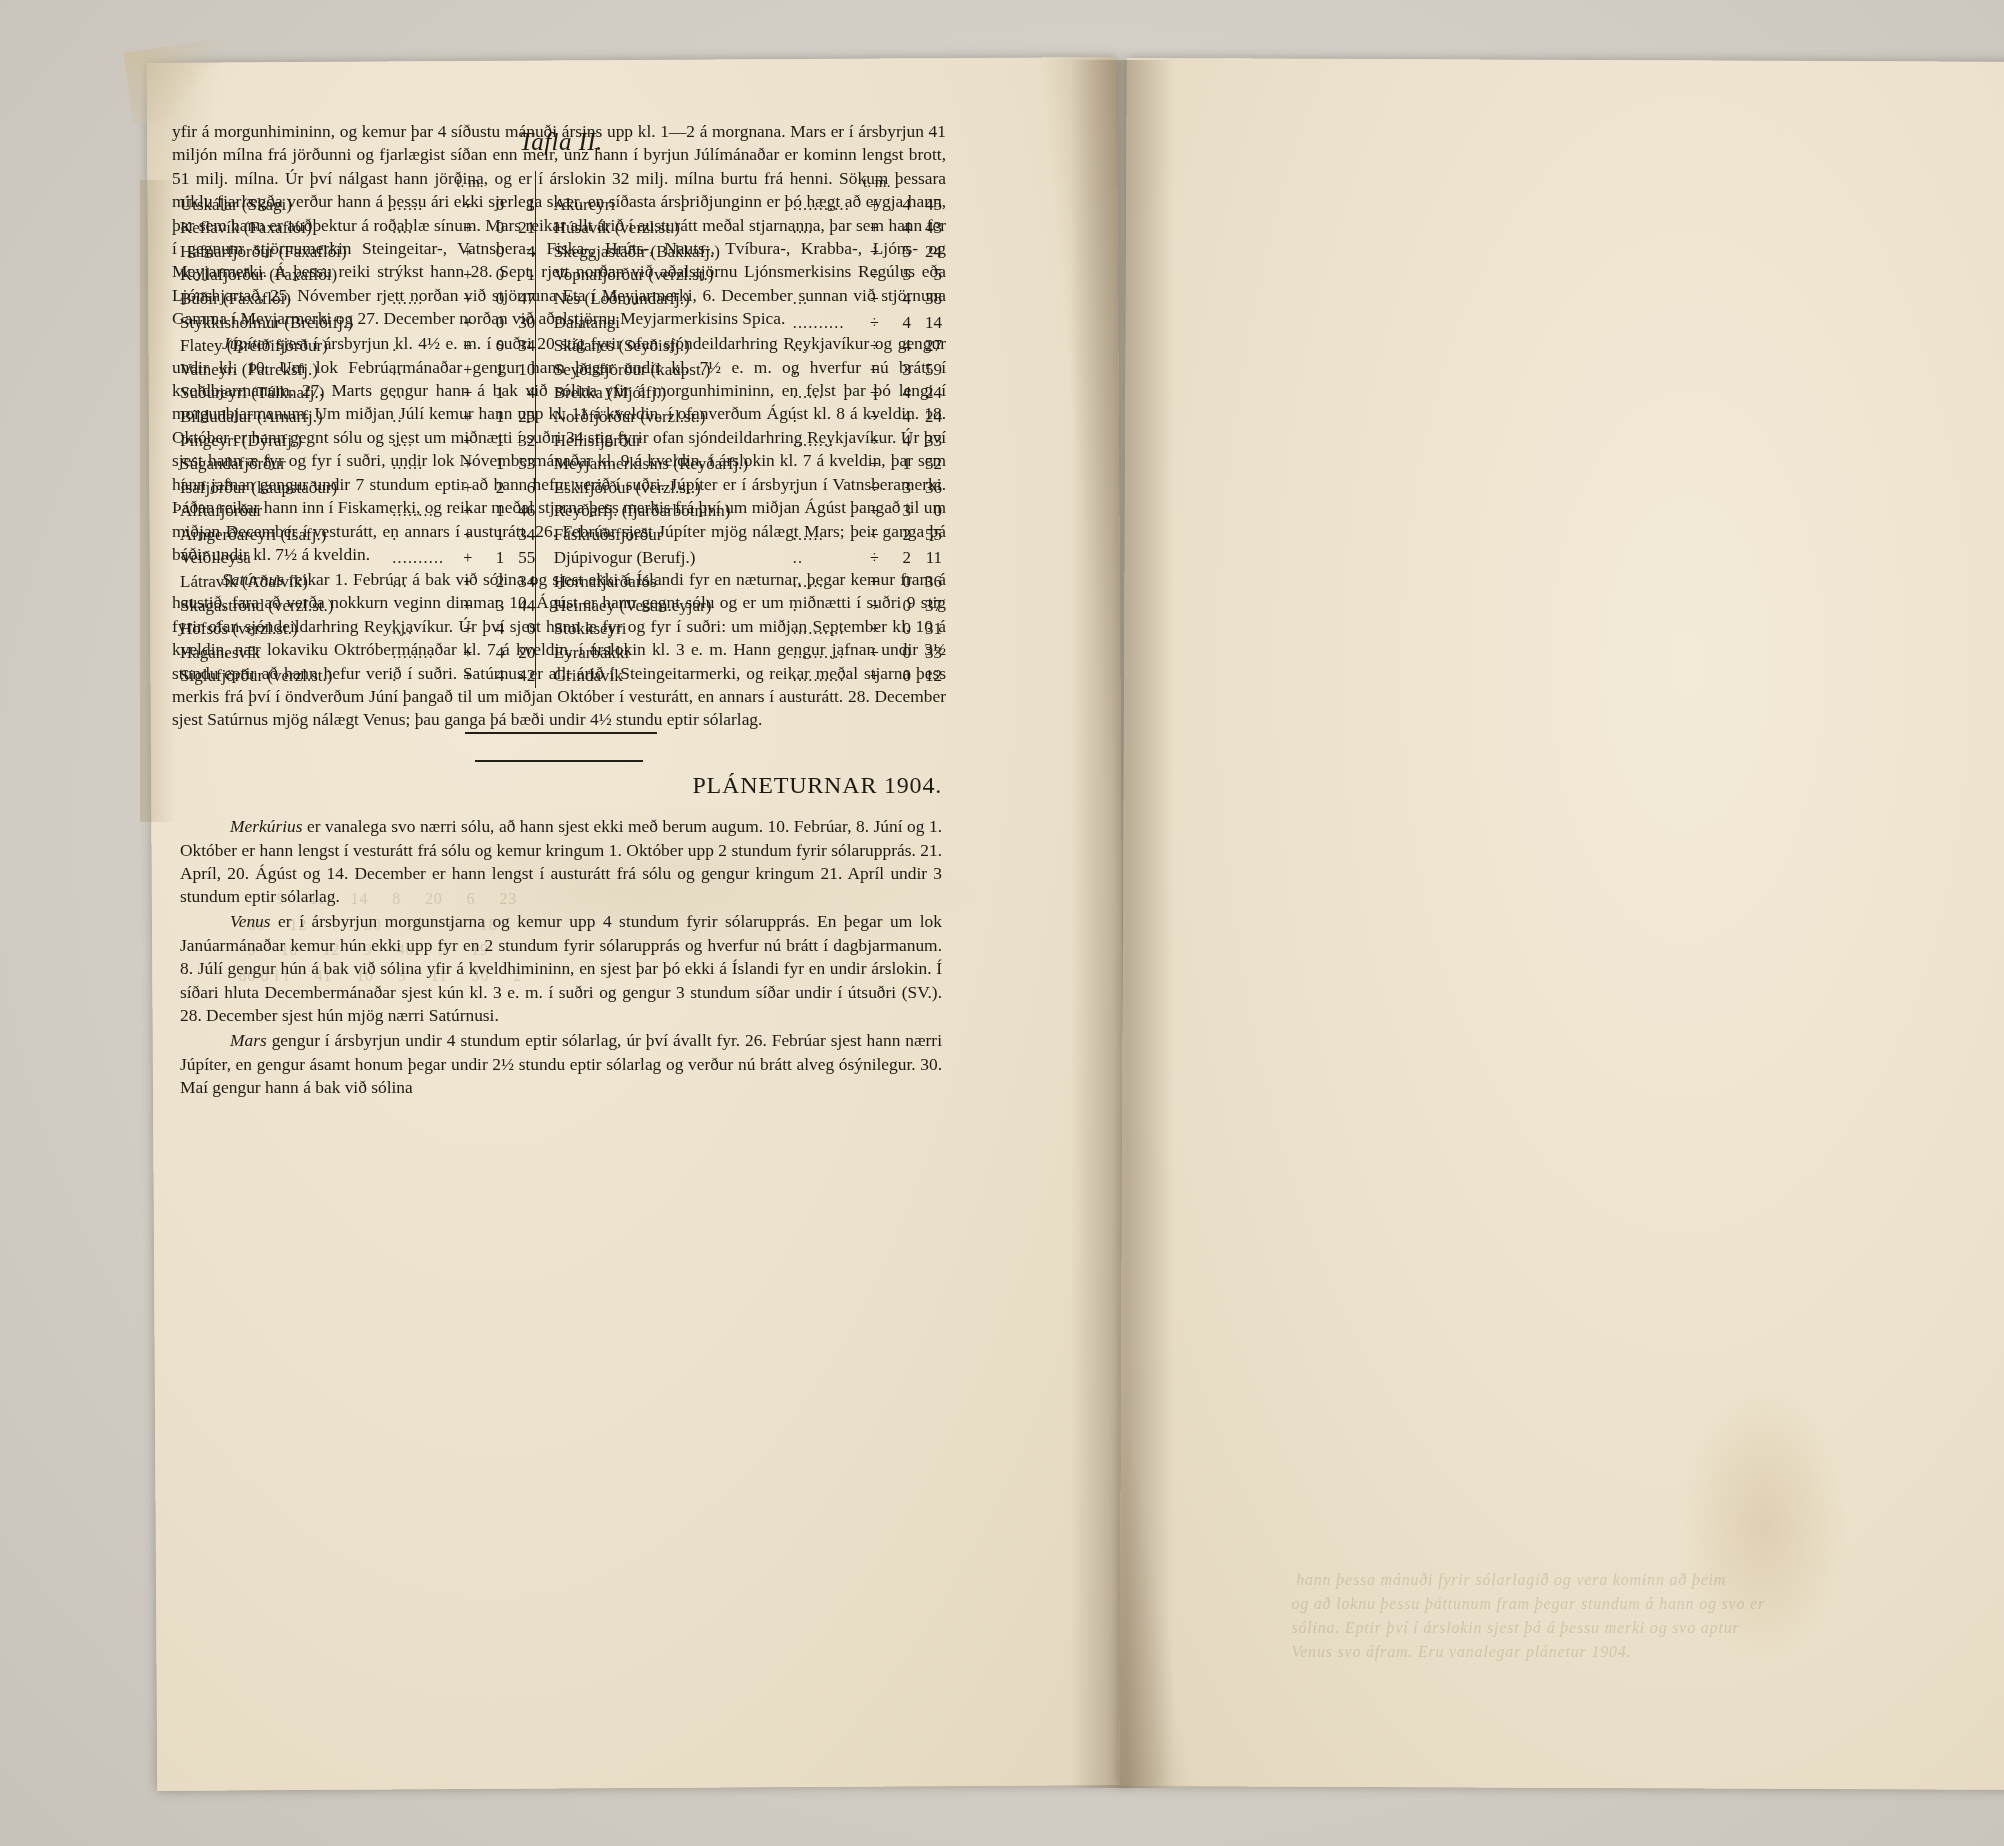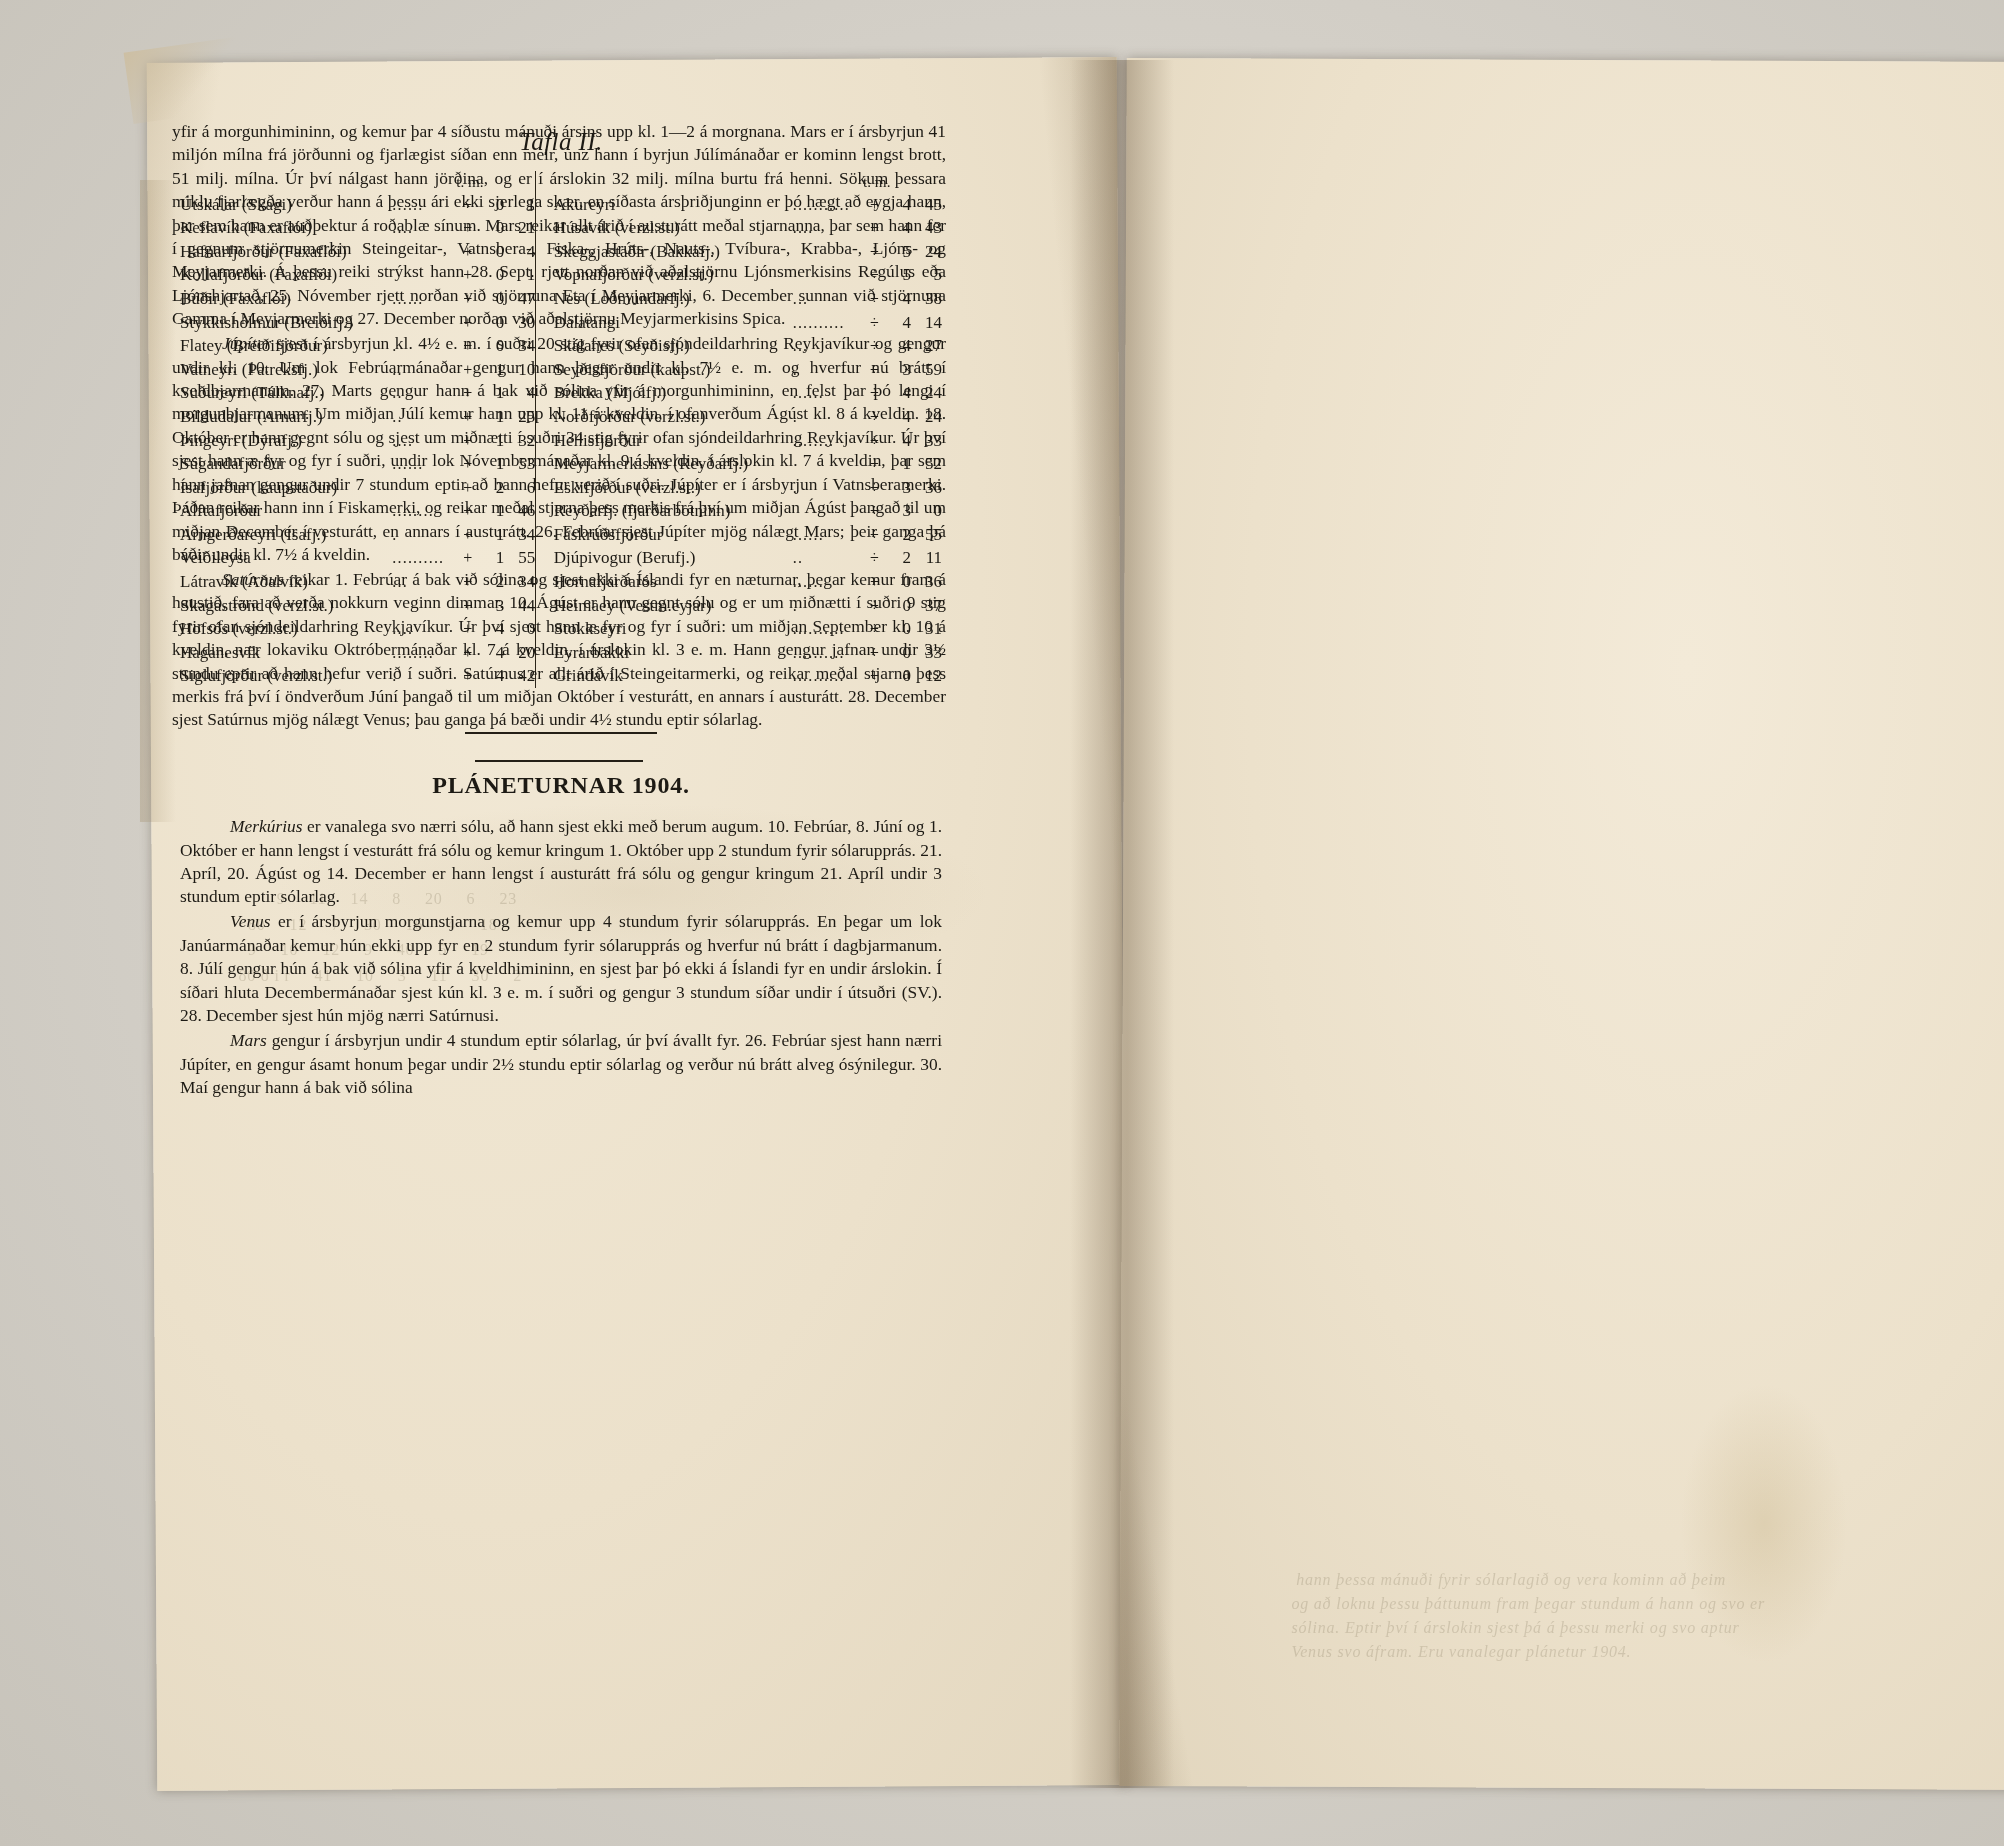--- a/index.html
+++ b/index.html
@@ -164,22 +164,22 @@
 
   hr.rule {
     border: 0;
     border-top: 2px solid #241f16;
     width: 192px;
     margin: 44px auto 38px auto;
   }
 
   h2.section-title {
     font-size: 24px;
-    font-weight: bold;
-    text-align: center;
+    font-weight: normal;
+    text-align: right;
     letter-spacing: 0.8px;
     margin: 0 0 16px 0;
   }
 
   p.body {
     font-size: 17.4px;
     line-height: 1.345;
     text-align: justify;
     margin: 0 0 1.6px 0;
     text-indent: 38px;

